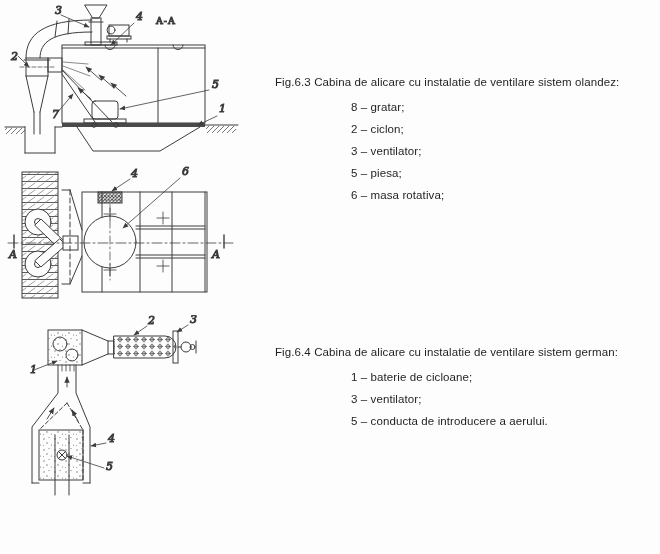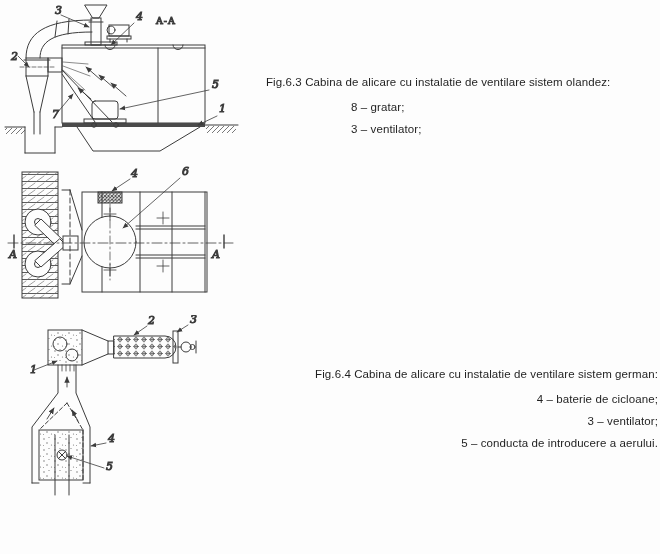--- a/index.html
+++ b/index.html
@@ -14,22 +14,22 @@
     position:relative;width:660px;height:554px;background:#fdfdfd;
   }
   .figure-svg{position:absolute;}
   #fig63-svg{left:0;top:0;}
   #fig64-svg{left:20px;top:315px;}
   .caption-block{
     position:absolute;left:262px;width:396px;
     font-size:11.5px;line-height:16px;letter-spacing:.1px;
   }
   #caption-63{top:74px;}
-  #caption-64{top:366px;text-align:right;}
-  .caption-title{margin:0 0 6px 4px;white-space:nowrap;}
+  #caption-64{top:344px;}
+  .caption-title{margin:0 0 6px 13px;white-space:nowrap;}
   .legend{margin:0;}
   .legend-item{margin-left:89px;line-height:22px;white-space:nowrap;}
   svg text{font-family:"DejaVu Serif", serif;font-style:italic;font-size:11px;fill:#2e2e2e;}
   svg text.sec{font-style:normal;font-size:9.5px;letter-spacing:1px;}
 </style>
 </head>
 <body>
 
 <div class="page">
 
@@ -292,26 +292,29 @@
       <line x1="86" y1="128" x2="71" y2="131" stroke-width="0.8" marker-end="url(#arr2)"></line>
       <text x="86" y="155">5</text>
       <line x1="84" y1="153" x2="47" y2="141" stroke-width="0.8" marker-end="url(#arr2)"></line>
     </g>
   </svg>
 
   <div id="caption-63" class="caption-block">
     <p class="caption-title">Fig.6.3 Cabina de alicare cu instalatie de ventilare sistem olandez:</p>
     <div class="legend">
       <div class="legend-item">8 – gratar;</div>
+      <div class="legend-item">2 – ciclon;</div>
       <div class="legend-item">3 – ventilator;</div>
+      <div class="legend-item">5 – piesa;</div>
+      <div class="legend-item">6 – masa rotativa;</div>
     </div>
   </div>
 
   <div id="caption-64" class="caption-block">
     <p class="caption-title">Fig.6.4 Cabina de alicare cu instalatie de ventilare sistem german:</p>
     <div class="legend">
-      <div class="legend-item">4 – baterie de cicloane;</div>
+      <div class="legend-item">1 – baterie de cicloane;</div>
       <div class="legend-item">3 – ventilator;</div>
       <div class="legend-item">5 – conducta de introducere a aerului.</div>
     </div>
   </div>
 
 </div>
 
 </body></html>

